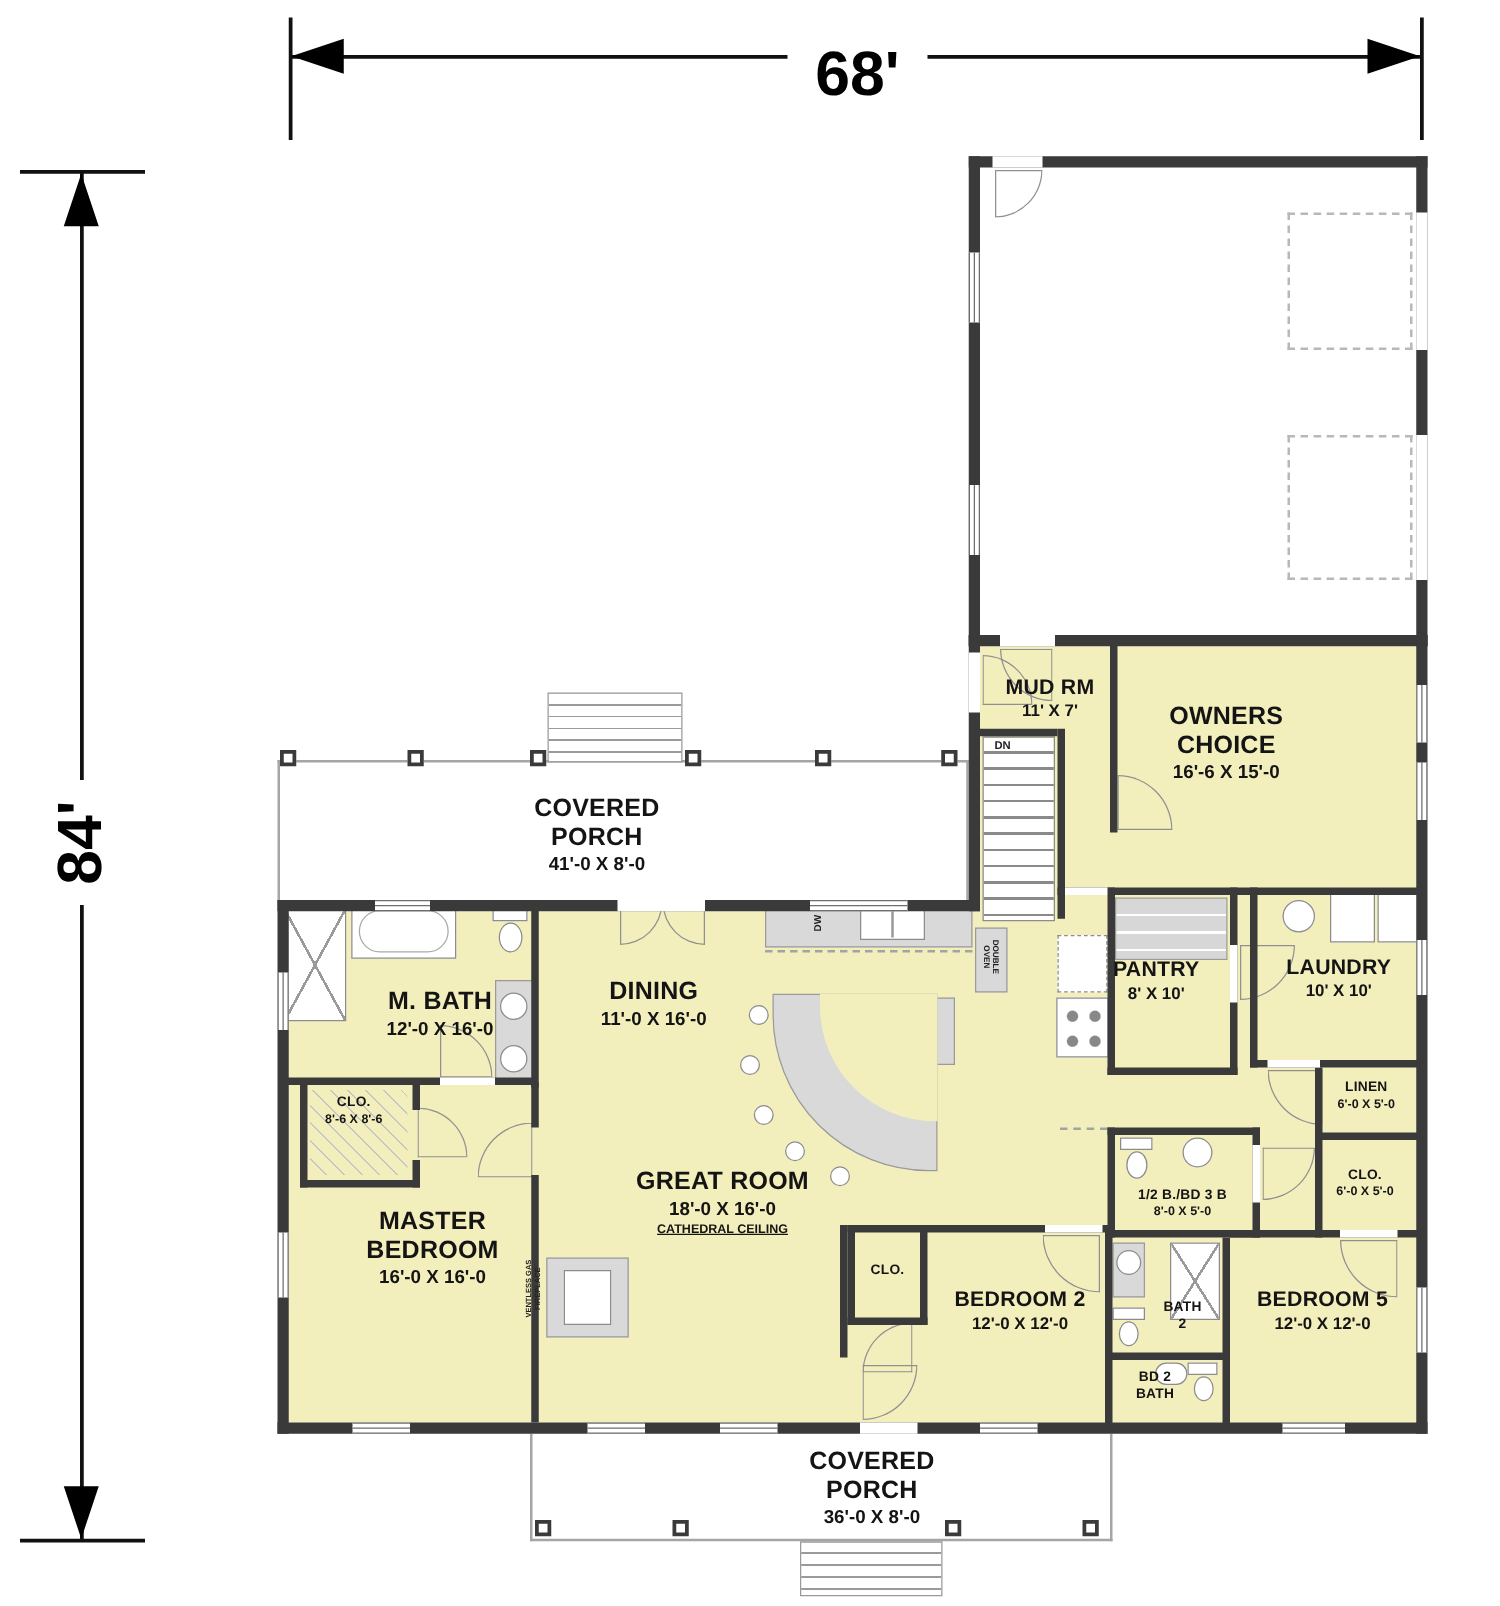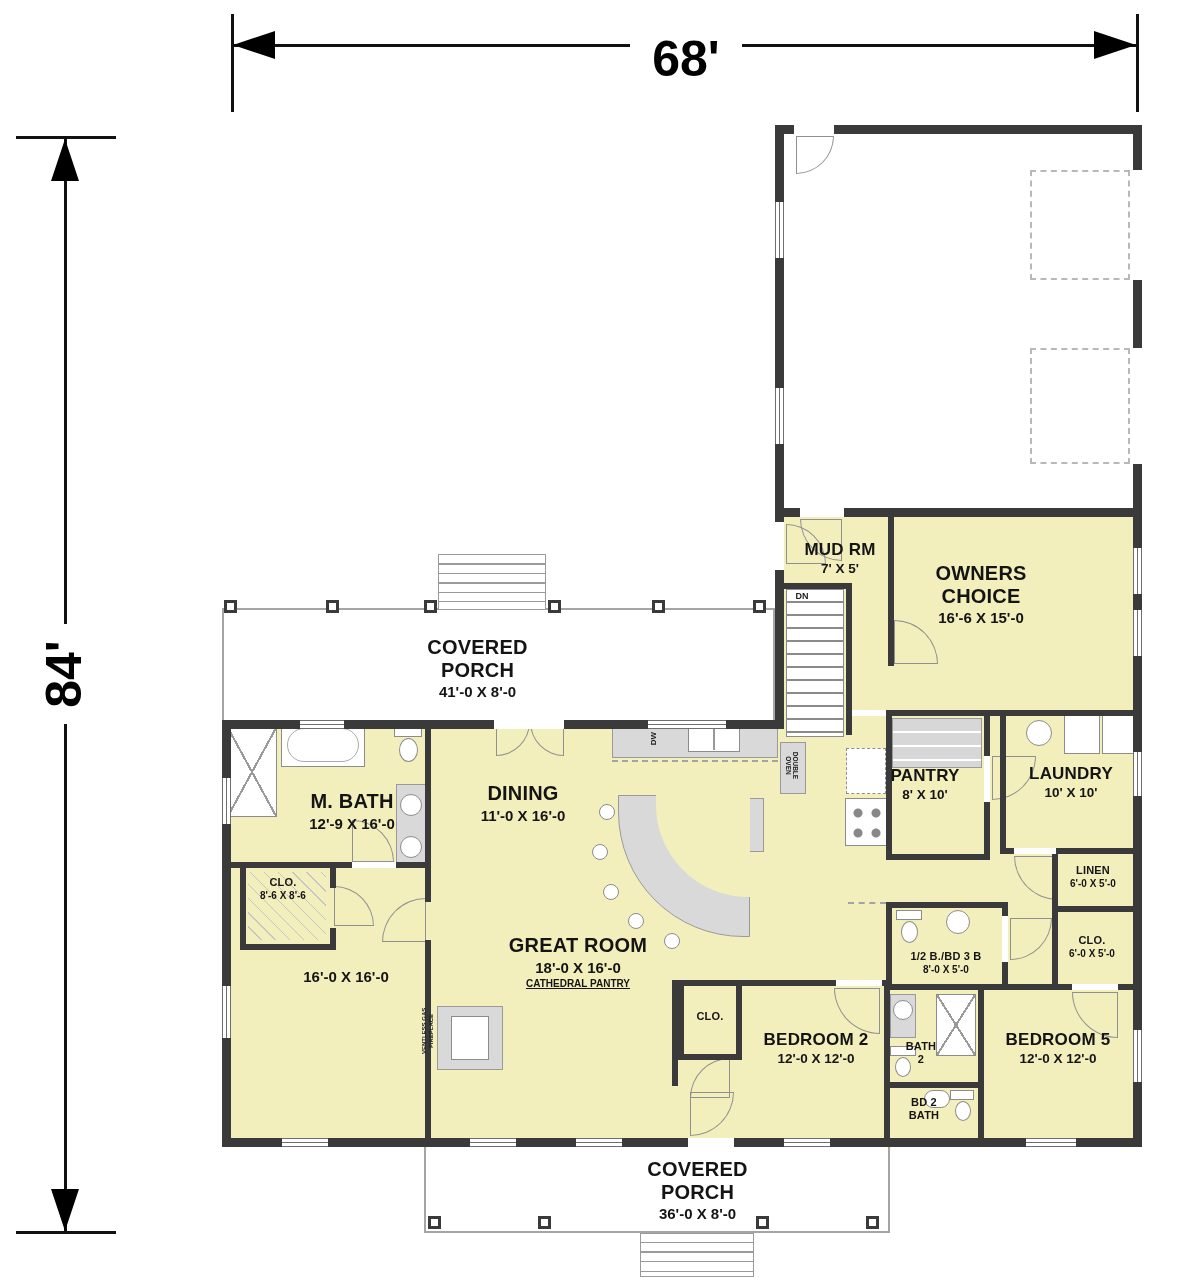--- a/index.html
+++ b/index.html
@@ -219,78 +219,79 @@
   <div class="arc" style="left:382px;top:898px;width:44px;height:44px;border-radius:100% 0 0 0"></div>
   <div class="arc" style="left:352px;top:820px;width:42px;height:42px;border-radius:0 100% 0 0"></div>
   <div class="arc" style="left:334px;top:886px;width:40px;height:40px;border-radius:0 100% 0 0"></div>
   <div class="arc" style="left:690px;top:1092px;width:44px;height:44px;border-radius:0 0 100% 0"></div>
   <div class="arc" style="left:496px;top:722px;width:34px;height:34px;border-radius:0 0 100% 0"></div>
   <div class="arc" style="left:530px;top:722px;width:34px;height:34px;border-radius:0 0 0 100%"></div>
   <div class="arc" style="left:690px;top:1058px;width:40px;height:40px;border-radius:100% 0 0 0"></div>
 
   <div class="lbl mid" style="left:772px;top:540px;width:136px">
     <div class="rn">MUD RM</div>
-    <div class="rd">7' X 5'</div>
+    <div class="rd">11' X 7'</div>
   </div>
   <div class="lbl" style="left:906px;top:562px;width:150px">
     <div class="rn">OWNERS CHOICE</div>
     <div class="rd">16'-6 X 15'-0</div>
   </div>
   <div class="lbl" style="left:400px;top:636px;width:155px">
     <div class="rn">COVERED PORCH</div>
     <div class="rd">41'-0 X 8'-0</div>
   </div>
   <div class="lbl mid" style="left:870px;top:766px;width:110px">
     <div class="rn">PANTRY</div>
     <div class="rd">8' X 10'</div>
   </div>
   <div class="lbl mid" style="left:1006px;top:764px;width:130px">
     <div class="rn">LAUNDRY</div>
     <div class="rd">10' X 10'</div>
   </div>
   <div class="lbl" style="left:266px;top:790px;width:172px">
     <div class="rn">M. BATH</div>
-    <div class="rd">12'-9 X 16'-0</div>
+    <div class="rd">12'-0 X 16'-0</div>
   </div>
   <div class="lbl" style="left:437px;top:782px;width:172px">
     <div class="rn">DINING</div>
     <div class="rd">11'-0 X 16'-0</div>
   </div>
   <div class="lbl small" style="left:1062px;top:864px;width:62px">
     <div class="rn">LINEN</div>
     <div class="rd">6'-0 X 5'-0</div>
   </div>
   <div class="lbl small" style="left:252px;top:876px;width:62px">
     <div class="rn">CLO.</div>
     <div class="rd">8'-6 X 8'-6</div>
   </div>
   <div class="lbl" style="left:478px;top:934px;width:200px">
     <div class="rn">GREAT ROOM</div>
     <div class="rd">18'-0 X 16'-0</div>
-    <div class="note">CATHEDRAL PANTRY</div>
+    <div class="note">CATHEDRAL CEILING</div>
   </div>
   <div class="lbl small" style="left:893px;top:950px;width:106px">
     <div class="rn">1/2 B./BD 3 B</div>
     <div class="rd">8'-0 X 5'-0</div>
   </div>
   <div class="lbl small" style="left:1062px;top:934px;width:60px">
     <div class="rn">CLO.</div>
     <div class="rd">6'-0 X 5'-0</div>
   </div>
   <div class="lbl" style="left:257px;top:966px;width:178px">
+    <div class="rn">MASTER BEDROOM</div>
     <div class="rd">16'-0 X 16'-0</div>
   </div>
   <div class="lbl small" style="left:682px;top:1010px;width:56px">
     <div class="rn">CLO.</div>
   </div>
   <div class="lbl mid" style="left:740px;top:1030px;width:152px">
     <div class="rn">BEDROOM 2</div>
     <div class="rd">12'-0 X 12'-0</div>
   </div>
-  <div class="lbl small" style="left:903px;top:1040px;width:36px">
+  <div class="lbl small" style="left:928px;top:1040px;width:36px">
     <div class="rn">BATH 2</div>
   </div>
   <div class="lbl mid" style="left:982px;top:1030px;width:152px">
     <div class="rn">BEDROOM 5</div>
     <div class="rd">12'-0 X 12'-0</div>
   </div>
   <div class="lbl small" style="left:902px;top:1096px;width:44px">
     <div class="rn">BD 2 BATH</div>
   </div>
   <div class="lbl" style="left:620px;top:1158px;width:155px">

